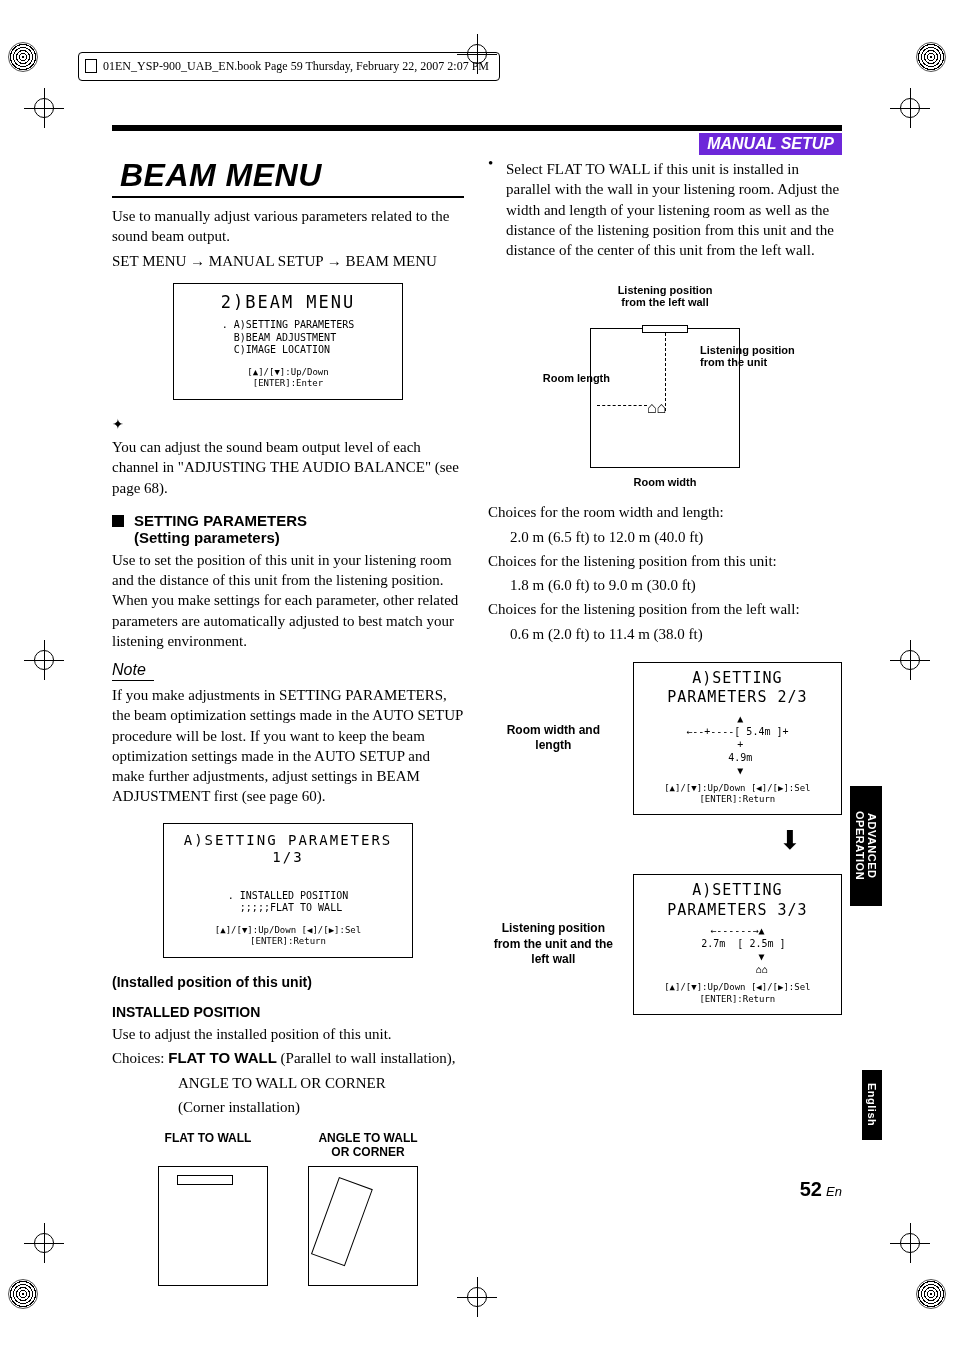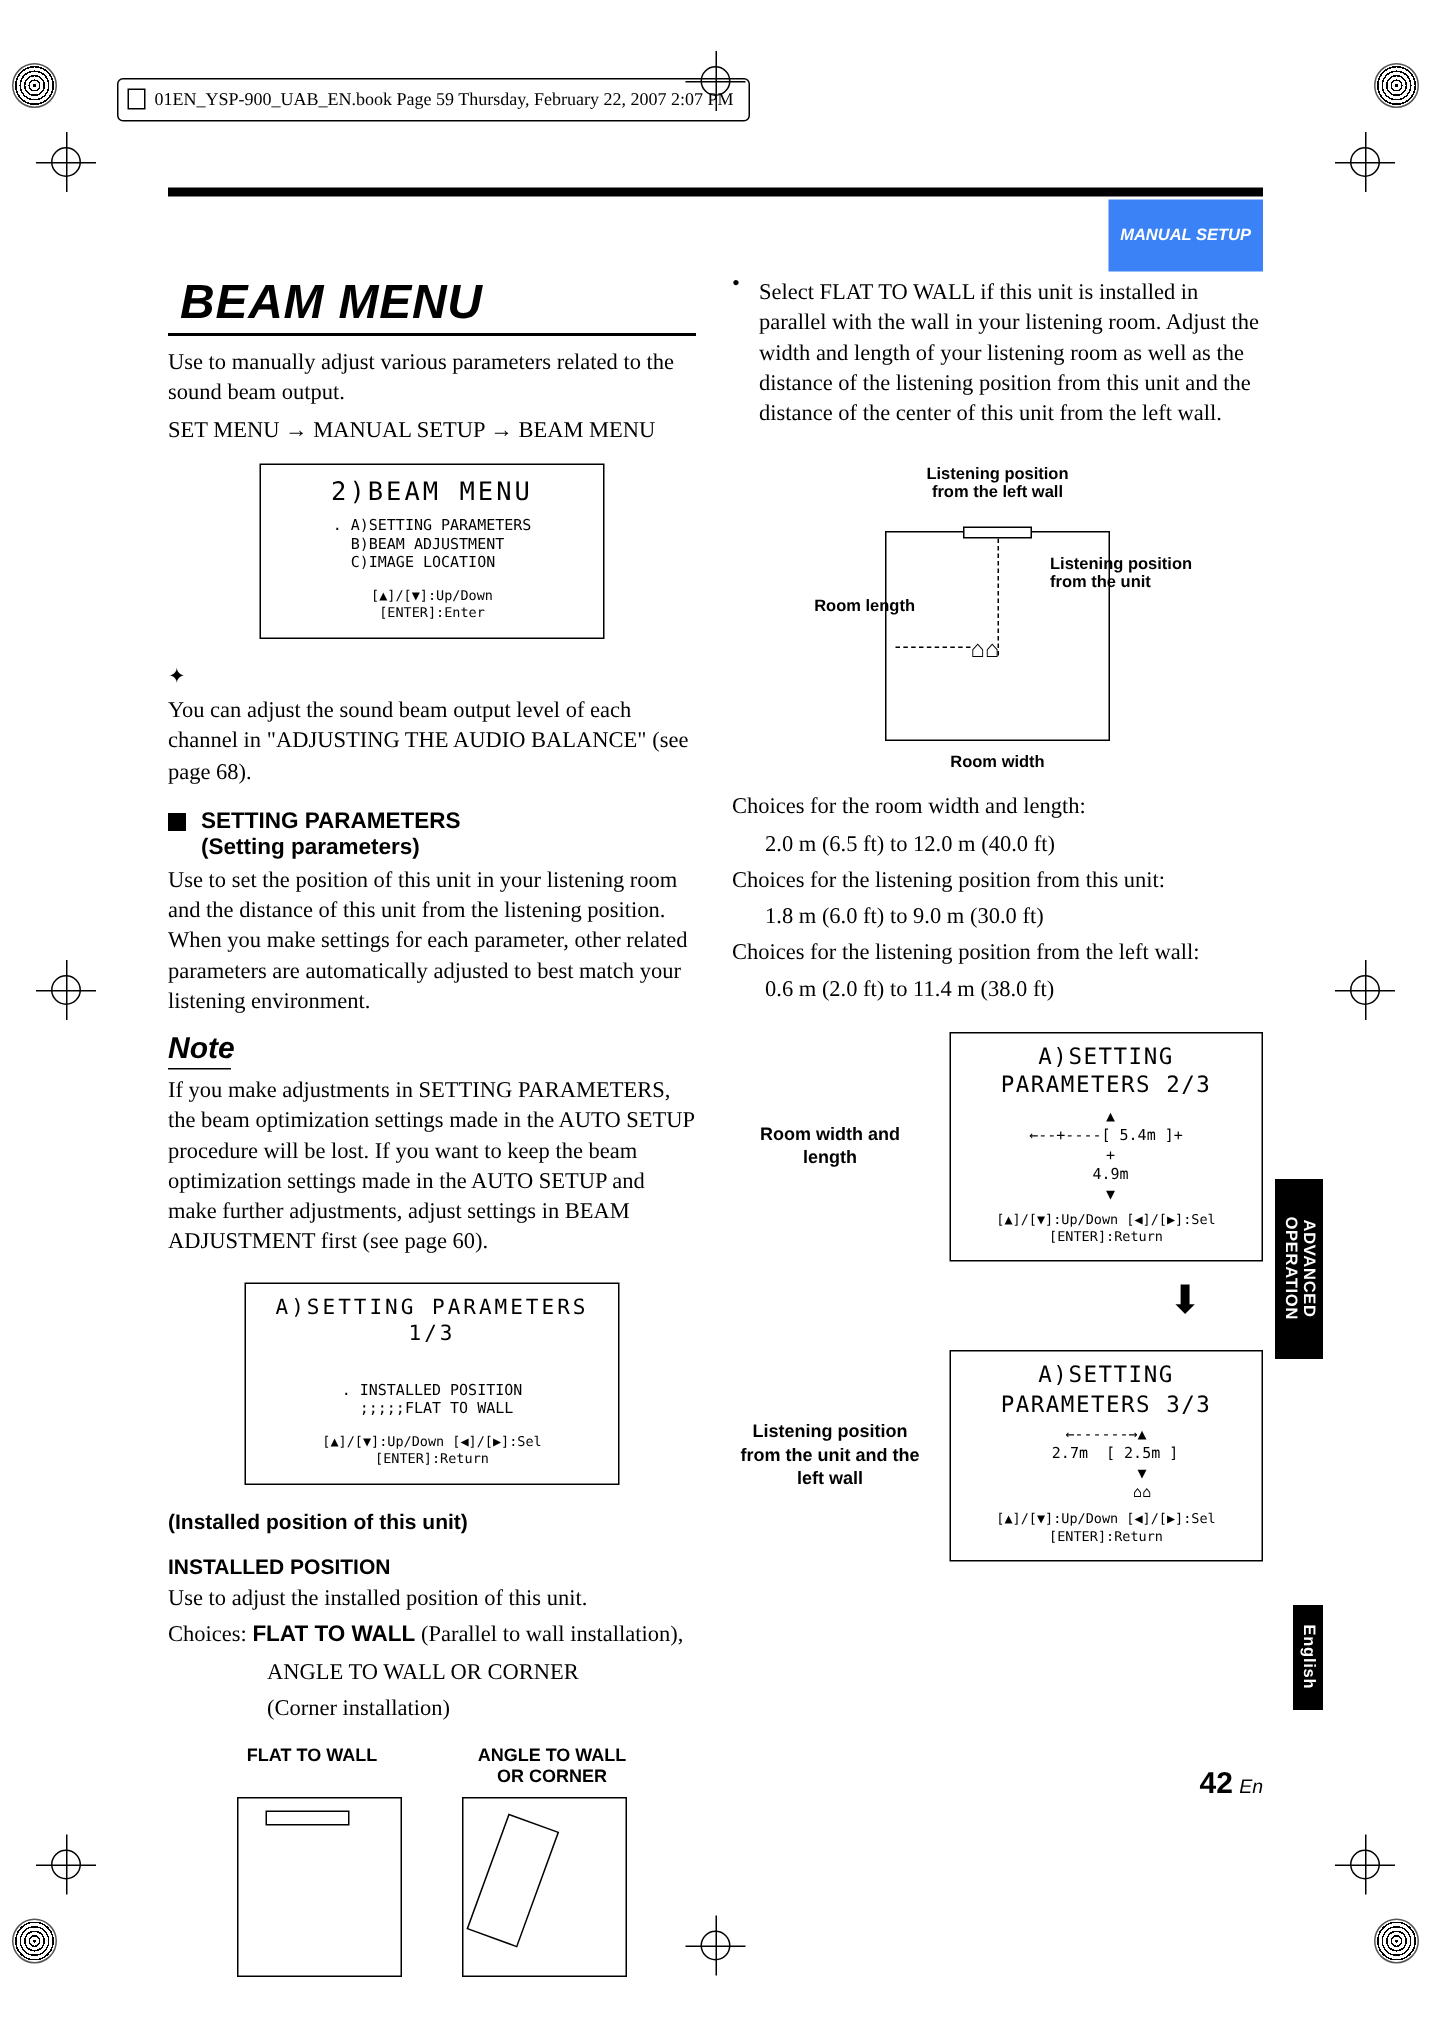--- a/index.html
+++ b/index.html
@@ -49,24 +49,24 @@
   }
   .black-bar {
     height: 6px; background: #000; width: 100%;
     margin-bottom: 4px;
   }
   .header-right {
     text-align: right;
     font-family: Arial, Helvetica, sans-serif;
     font-weight: bold;
     font-style: italic;
-    font-size: 11px;
+    font-size: 16px;
     color: #fff;
-    background: #3b82f6;
-    padding: 18px 8px;
+    background: #6d28d9;
+    padding: 2px 8px;
     float: right;
     margin-top: -2px;
   }
   .cols {
     display: flex; gap: 24px;
     clear: both;
     margin-top: 20px;
   }
   .col { flex: 1 1 0; min-width: 0; }
   .left { width: 352px; flex: 0 0 352px; }
@@ -109,22 +109,22 @@
     font-family: Arial, Helvetica, sans-serif;
     font-weight: bold;
     font-size: 15px;
     margin-top: 14px;
     display: flex; gap: 10px; align-items: flex-start;
   }
   .subhead .blk { width: 12px; height: 12px; background: #000; margin-top: 3px; flex: 0 0 12px; }
 
   .note-label {
     font-family: Arial, Helvetica, sans-serif;
-    font-weight: bold; font-style: italic;
-    font-size: 20px;
+    font-weight: normal; font-style: italic;
+    font-size: 16px;
     border-bottom: 1px solid #000;
     margin-top: 10px; margin-bottom: 4px;
     padding-bottom: 1px;
     width: 42px;
   }
 
   .param-head {
     font-family: Arial, Helvetica, sans-serif;
     font-weight: bold;
     font-size: 14px;
@@ -383,15 +383,15 @@
       </div>
     </div>
   </div>
 </div>
 
 <div class="side-tab adv" style="white-space:pre;">ADVANCED
 OPERATION</div>
 <div class="side-tab eng">English</div>
 
 <div class="footer">
-  <span class="pg">42</span>
+  <span class="pg">52</span>
   <span class="en">En</span>
 </div>
 
 </body></html>

